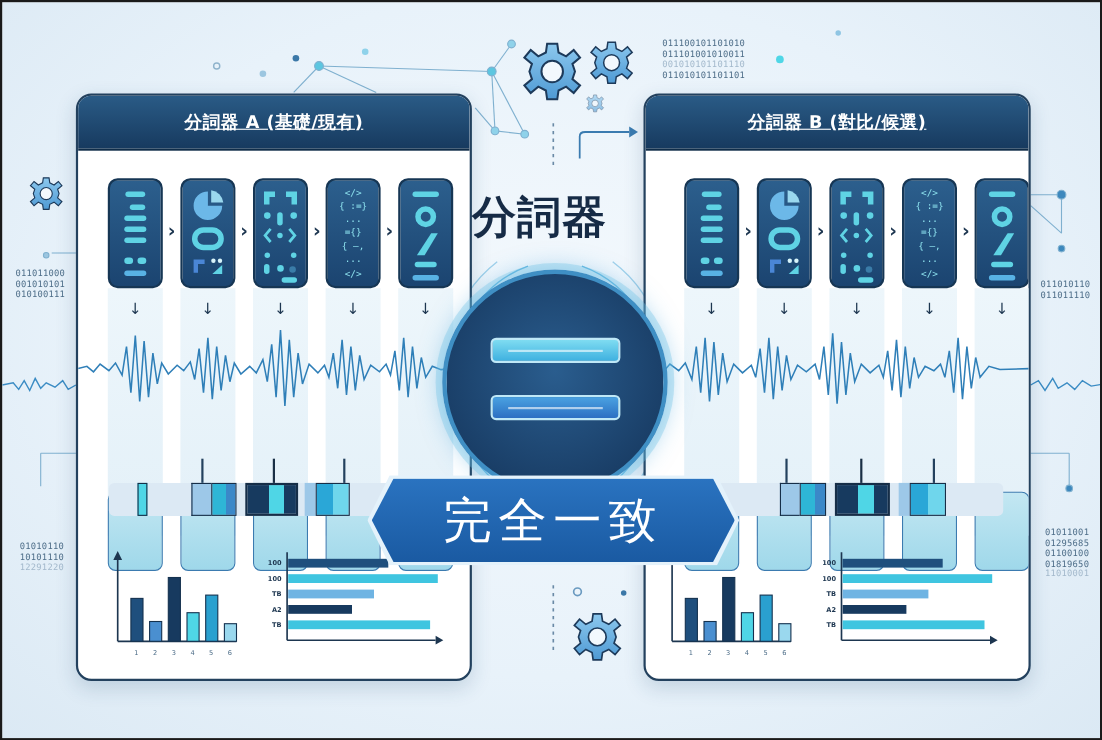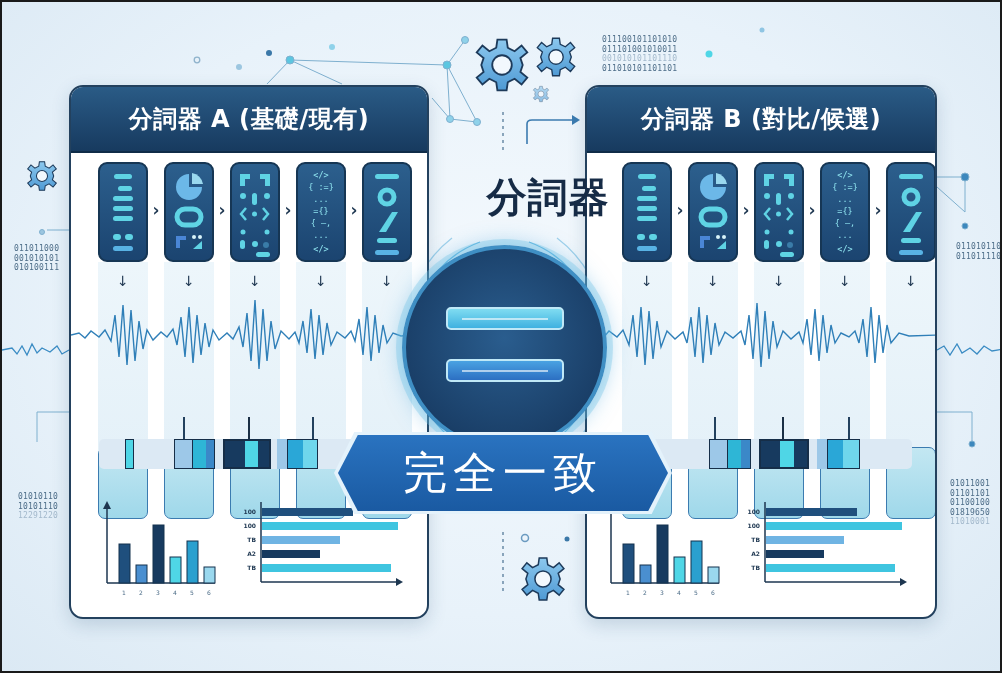--- a/index.html
+++ b/index.html
@@ -25,25 +25,26 @@
 
   .panel {
     position: absolute; top: 83px; width: 360px; height: 534px;
     background: #ffffff; border: 2px solid #23415e; border-radius: 14px;
     box-shadow: 0 6px 18px rgba(30,70,110,0.18);
     overflow: hidden;
   }
   .panel-a { left: 67px; }
   .panel-b { left: 583px; width: 352px; }
   .panel-header {
-    height: 66px;
+    height: 50px;
     background: linear-gradient(180deg, #2a5b86 0%, #173a5f 100%);
     display: flex; align-items: center; justify-content: center;
-    color: #ffffff; font-weight: bold; font-size: 24px; letter-spacing: 0.5px;
+    color: #ffffff; font-weight: bold; font-size: 16px; letter-spacing: 0.5px;
     border-bottom: 2px solid #0f2c48;
+    text-decoration: underline;
   }
 
   .steps { position: absolute; top: 75px; left: 27px; display: flex; align-items: flex-start; }
   .step-col { position: relative; width: 50px; }
   .step-card {
     width: 50px; height: 100px; border-radius: 9px;
     background: linear-gradient(180deg, #2c5f8d 0%, #1b4470 100%);
     border: 2px solid #163654;
     position: relative; overflow: hidden;
   }
@@ -61,22 +62,22 @@
 
   .bar-track {
     position: absolute; top: 352px; left: 28px; width: 310px; height: 30px;
     background: #dce9f4; border-radius: 5px;
   }
   .seg { position: absolute; top: 0; height: 30px; border: 1.5px solid #162e48; }
 
   .mini-chart { position: absolute; top: 410px; }
 
   .center-title {
-    position: absolute; left: 427px; top: 168px; width: 150px; text-align: center;
-    font-size: 40px; font-weight: bold; color: #162b46; letter-spacing: 1px; margin-left: 44px;
+    position: absolute; left: 427px; top: 168px; width: 150px; 
+    font-size: 40px; font-weight: bold; color: #162b46; letter-spacing: 1px;
   }
   .equal-disc {
     position: absolute; left: 400px; top: 243px; width: 205px; height: 205px; border-radius: 50%;
     background: radial-gradient(circle at 50% 45%, #2a5d8e 0%, #1a3f68 70%, #10304f 100%);
     border: 4px solid #3f8fc4;
     box-shadow: 0 0 0 6px rgba(111,196,230,0.35), 0 0 22px rgba(60,160,220,0.5);
   }
   .eq-bar {
     position: absolute; left: 40px; width: 118px; height: 23px; border-radius: 5px;
     border: 2px solid #bfe8f7;
@@ -203,27 +204,27 @@
   <div class="binary" style="left:12px; top:242px;">
     <span>011011000</span>
     <span>001010101</span>
     <span>010100111</span>
   </div>
   <div class="binary" style="left:16px; top:490px;">
     <span>01010110</span>
     <span>10101110</span>
     <span class="fade">12291220</span>
   </div>
-  <div class="binary" style="left:944px; top:240px;margin-left:10px;">
+  <div class="binary" style="left:944px; top:252px;">
     <span>011010110</span>
     <span>011011110</span>
   </div>
   <div class="binary" style="left:948px; top:477px;">
     <span>01011001</span>
-    <span>01101101</span>
+    <span>01295685</span>
     <span>01100100</span>
     <span>01819650</span>
     <span class="fade">11010001</span>
   </div>
 
   <div class="panel panel-a">
     <div class="panel-header">分詞器 A (基礎/現有)</div>
 
     <div class="steps">
       <div class="step-col">

